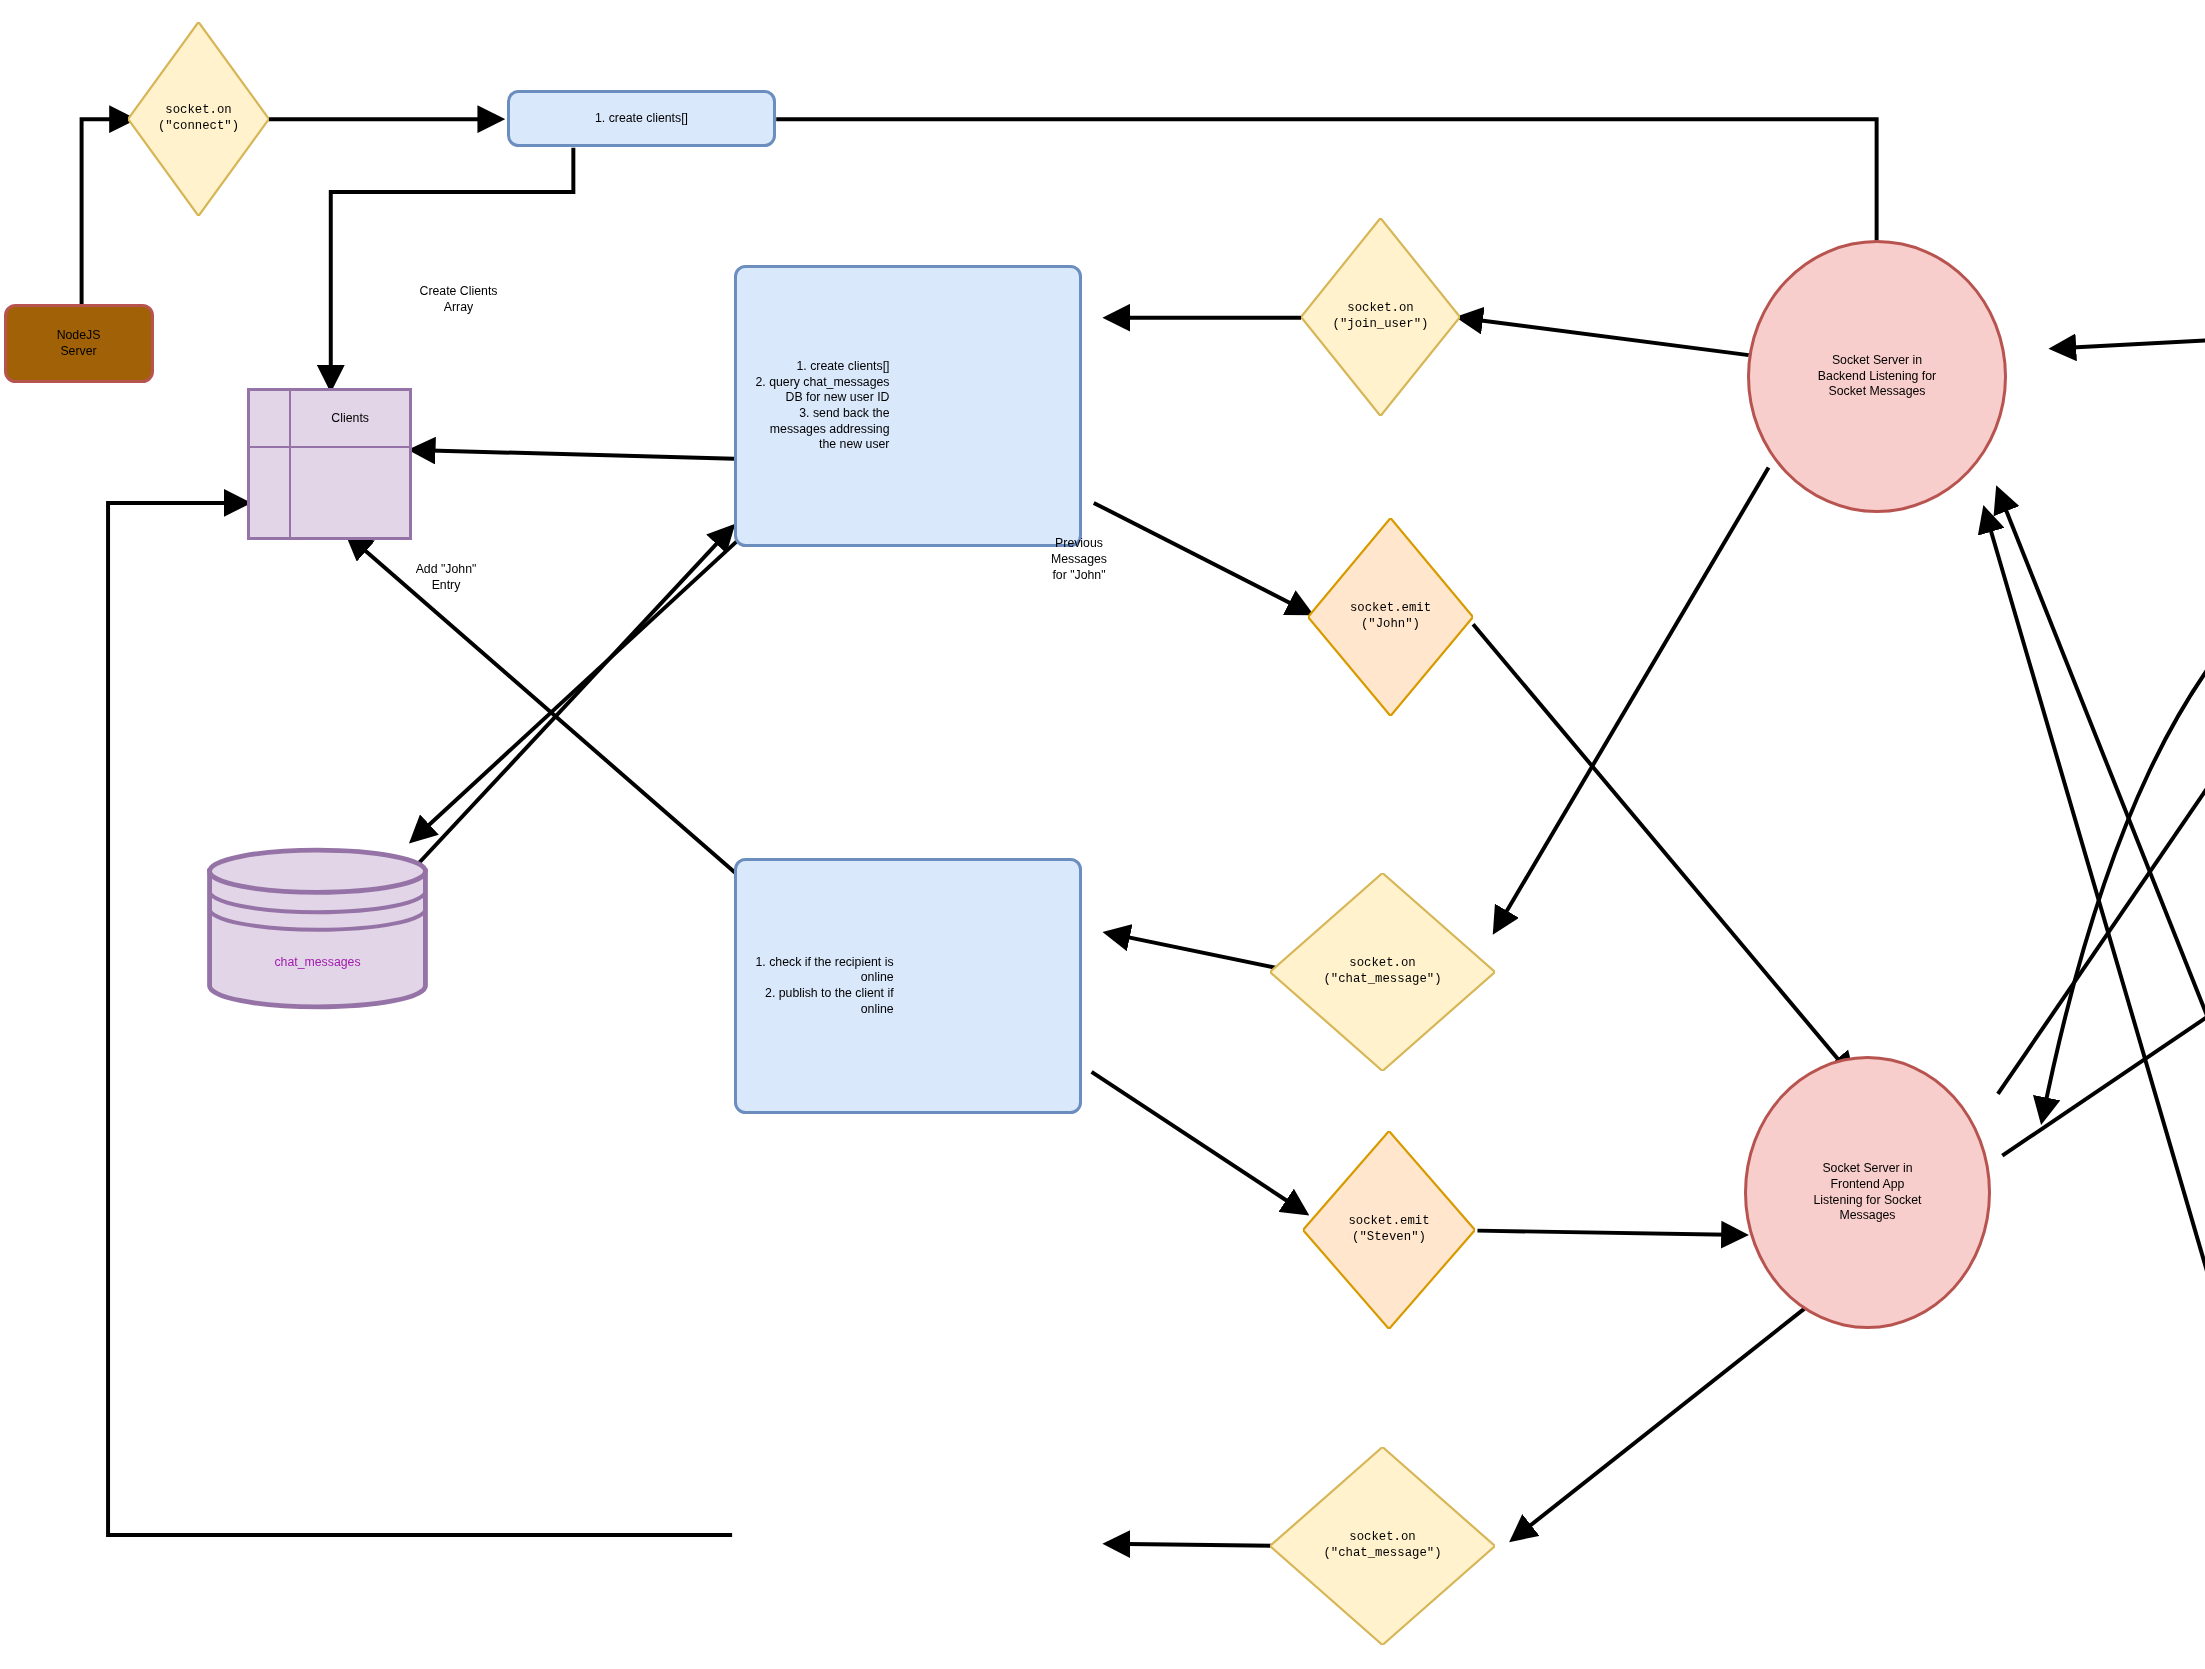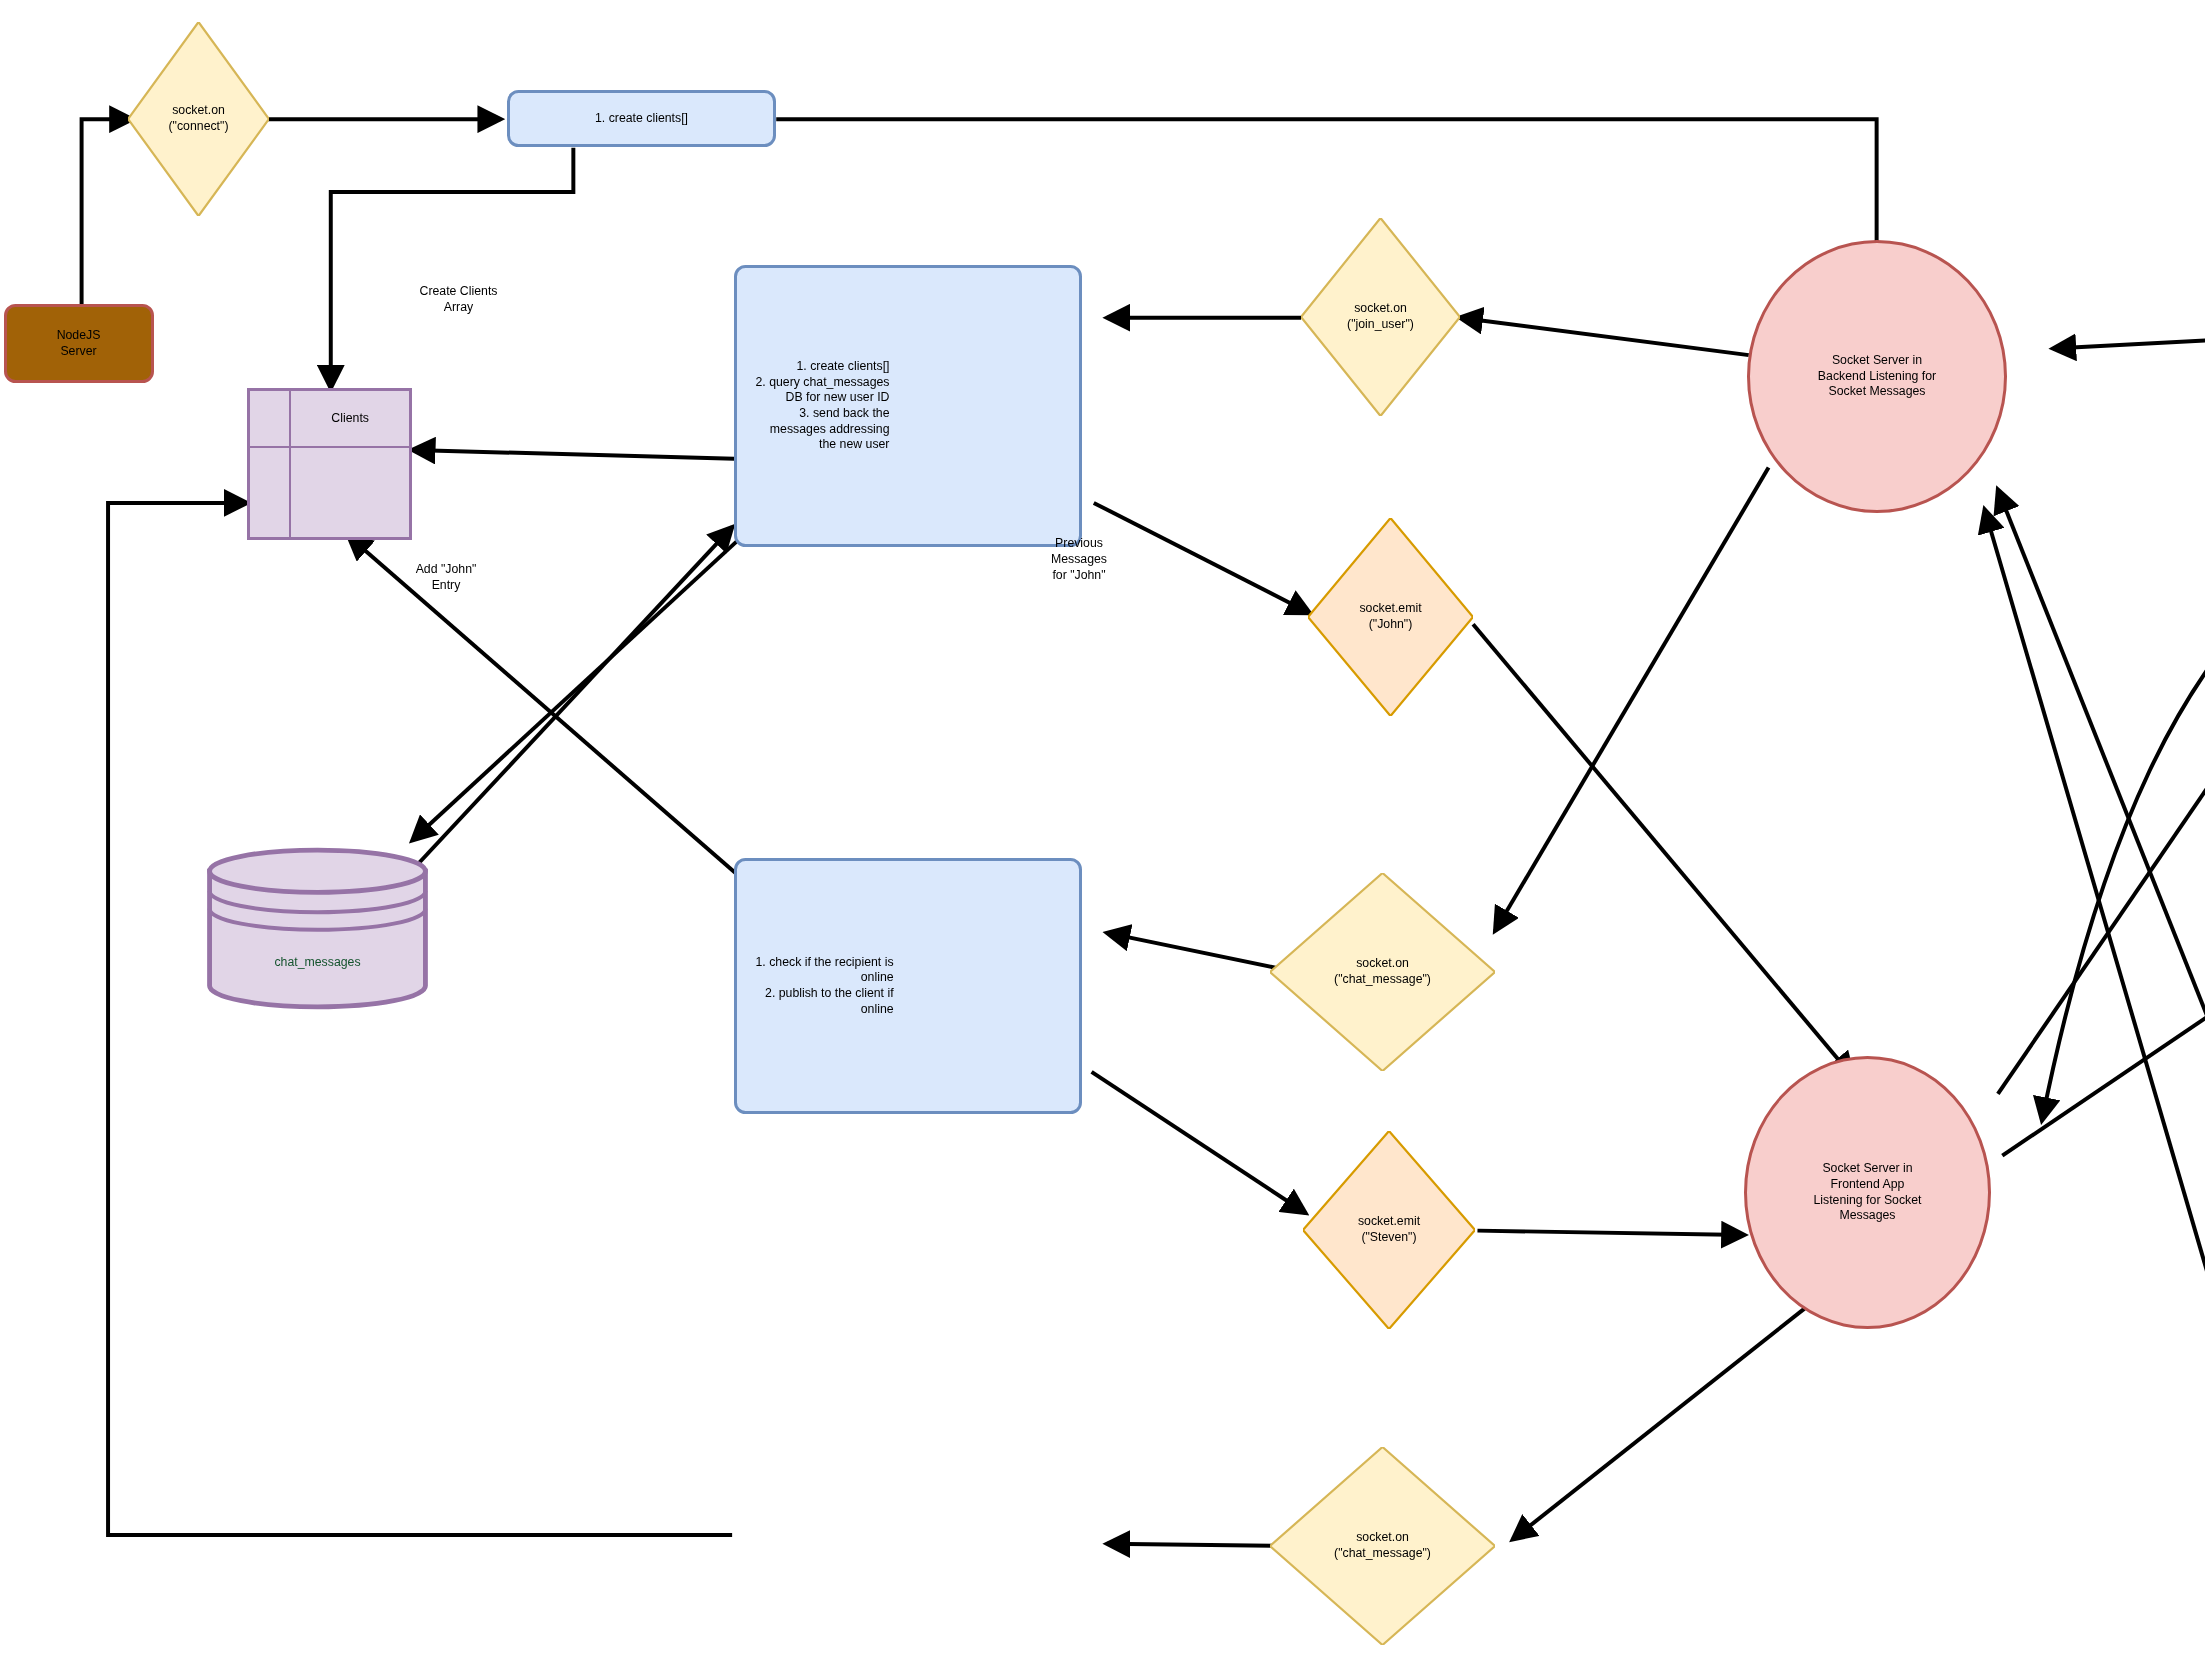--- a/index.html
+++ b/index.html
@@ -39,20 +39,21 @@
     border-radius: 11.5px;
     border-style: solid;
     border-width: 3.1px;
   }
   .blue   { background:#dae8fc; border-color:#6c8ebf; }
   .red    { background:#a16207; border-color:#b85450; }
   
   .diamond {
     background: transparent;
     border: none;
+    font-family: Liberation Mono, monospace;
   }
   .diamond .dshape {
     position: absolute;
     left: 0; top: 0;
     width: 100%;
     height: 100%;
   }
   .diamond .dlabel {
     position: relative;
     z-index: 2;
@@ -97,21 +98,21 @@
   }
   
   .cylinder {
     position: absolute;
   }
   .cyl-label {
     position: absolute;
     left: 0;
     width: 100%;
     text-align: center;
-    color:#14532d;
+    color:#a21caf;
   }
   
   .edgelabel {
     position: absolute;
     text-align: center;
     color: #000000;
     line-height: 1.3;
     background: transparent;
     white-space: pre-line;
   }

